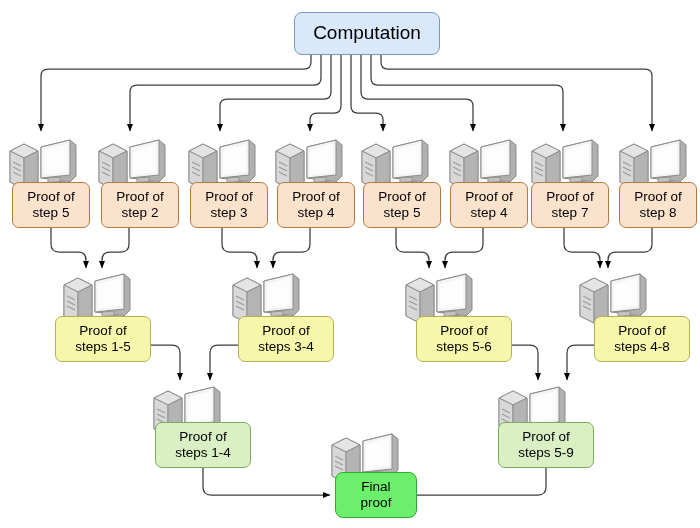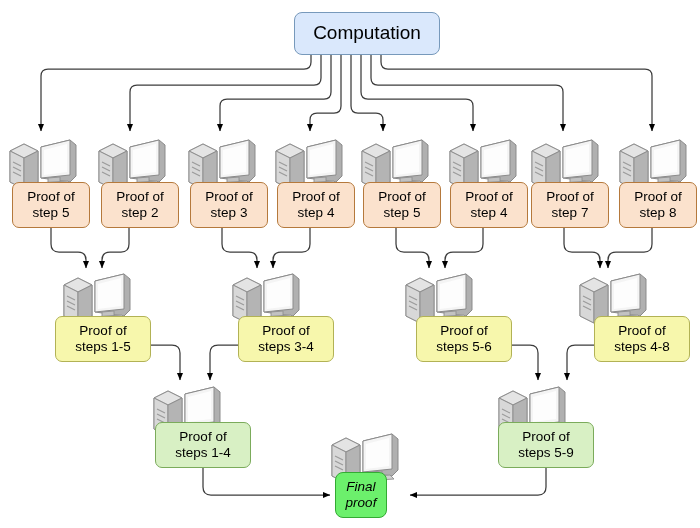--- a/index.html
+++ b/index.html
@@ -256,19 +256,19 @@
 
     <div class="node node-quad" style="left:155px; top:422px; width:96px; height:46px;">
       <span class="ln">Proof of</span>
       <span class="ln">steps 1-4</span>
     </div>
     <div class="node node-quad" style="left:498px; top:422px; width:96px; height:46px;">
       <span class="ln">Proof of</span>
       <span class="ln">steps 5-9</span>
     </div>
 
-    <div class="node node-final" style="left:335px; top:472px; width:52px; height:46px;font-style:italic;">
+    <div class="node node-final" style="left:335px; top:472px; width:82px; height:46px;">
       <span class="ln">Final</span>
       <span class="ln">proof</span>
     </div>
 
   </div>
 </div>
 
 </body></html>

